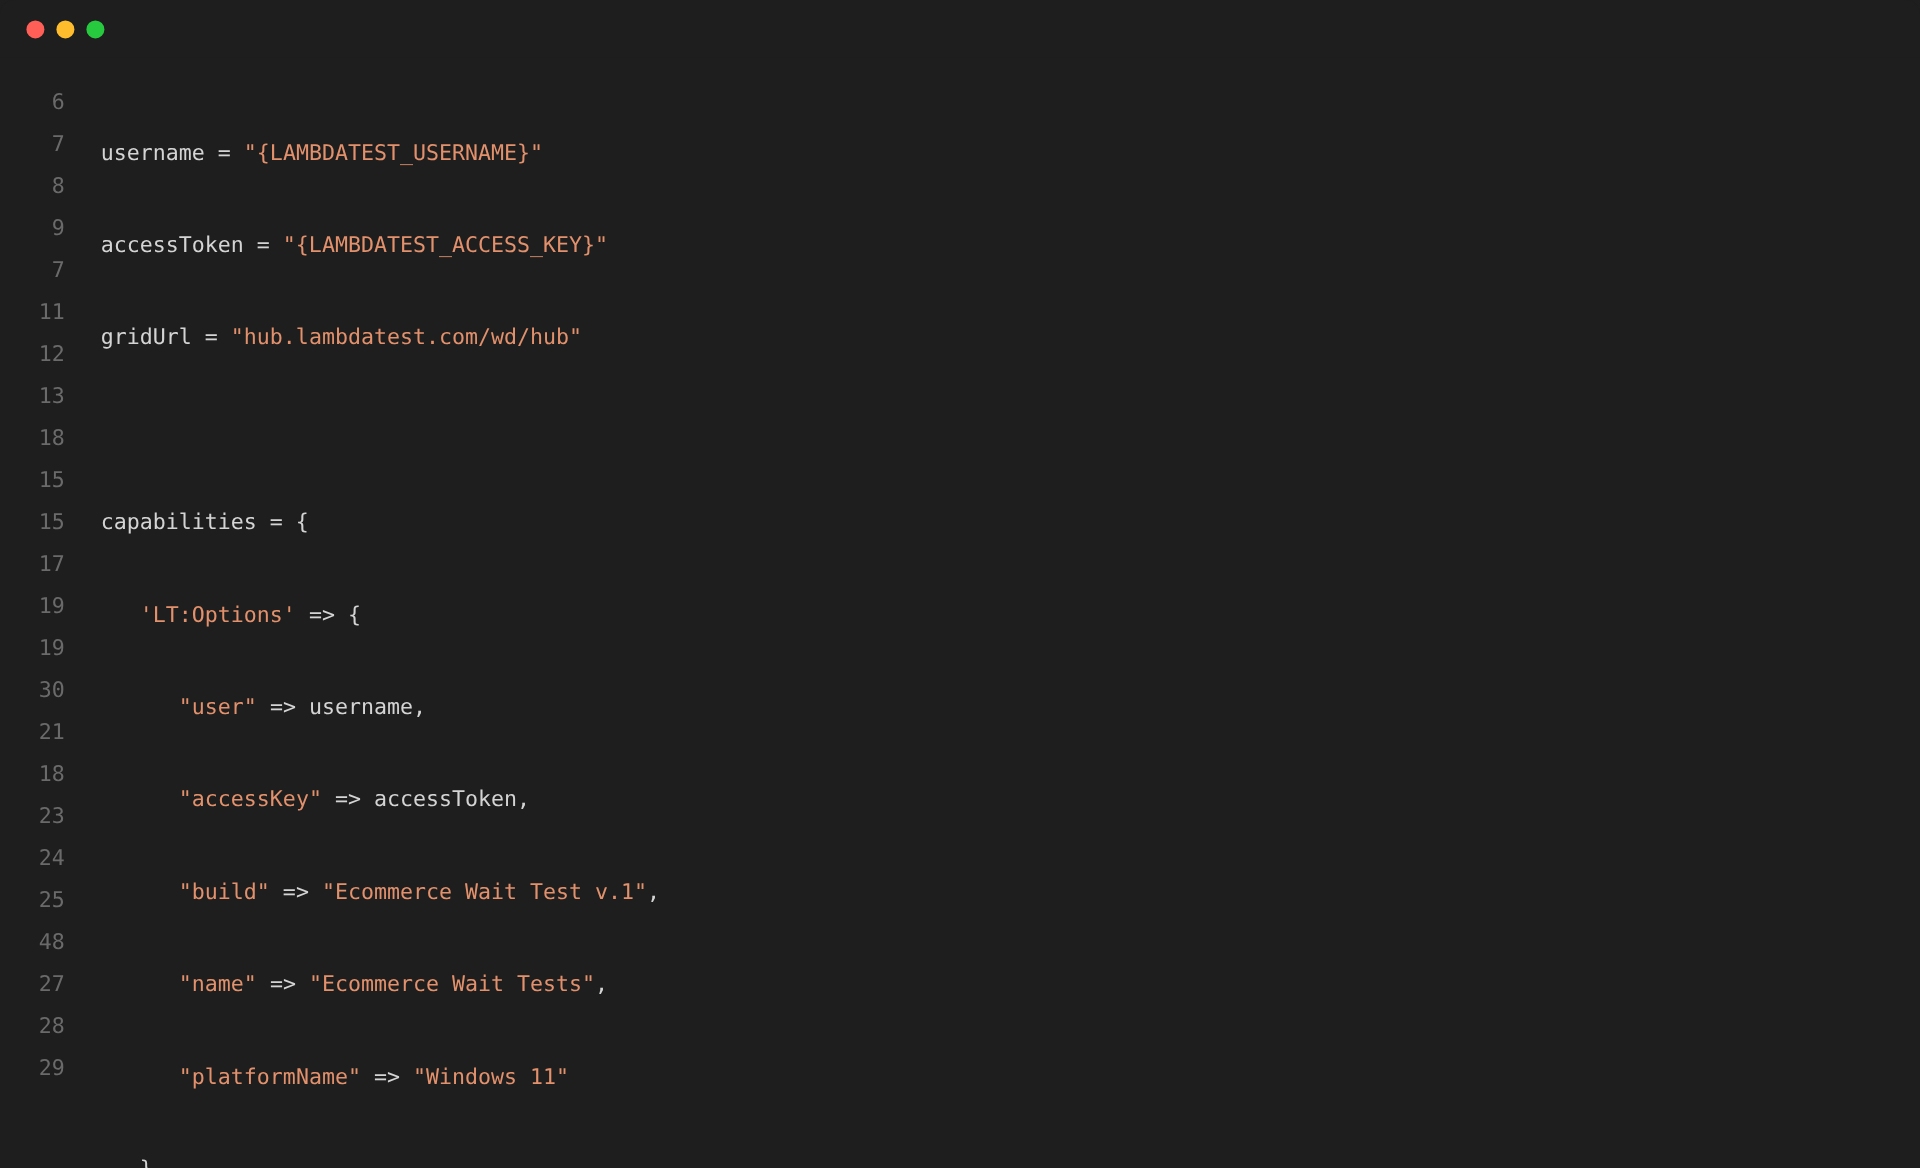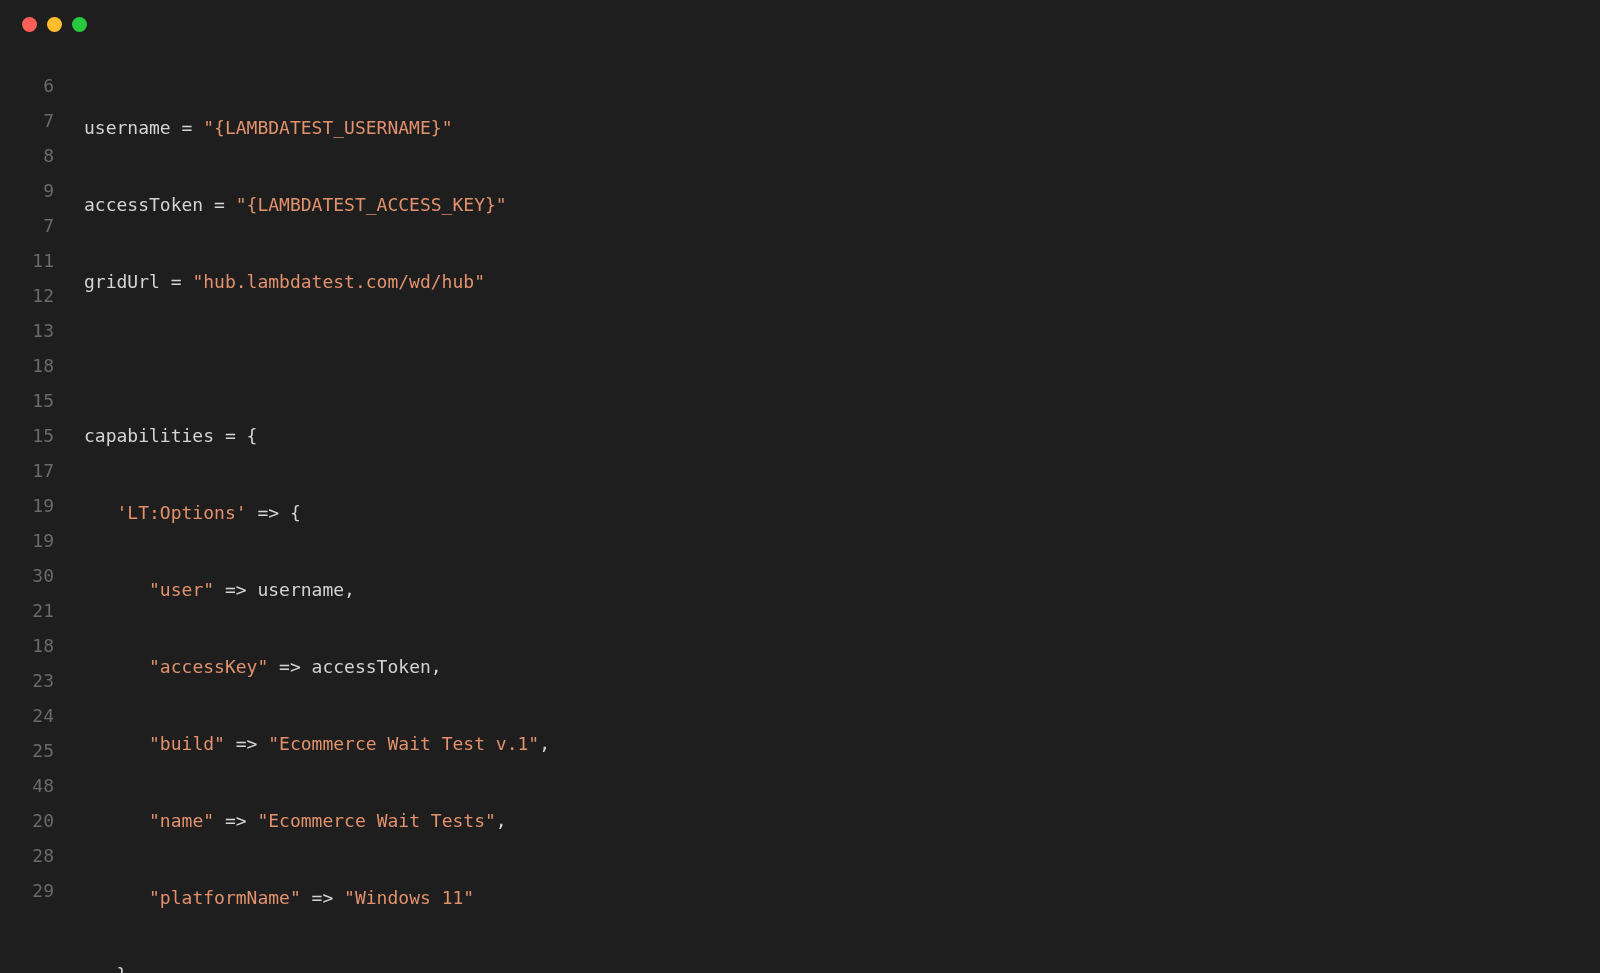--- a/index.html
+++ b/index.html
@@ -83,21 +83,21 @@
       <div class="line">17</div>
       <div class="line">19</div>
       <div class="line">19</div>
       <div class="line">30</div>
       <div class="line">21</div>
       <div class="line">18</div>
       <div class="line">23</div>
       <div class="line">24</div>
       <div class="line">25</div>
       <div class="line">48</div>
-      <div class="line">20</div>
+      <div class="line">27</div>
       <div class="line">28</div>
       <div class="line">29</div>
     </div>
     <div class="code">
       <div class="line"><span>username = </span><span class="tok-string">"{LAMBDATEST_USERNAME}"</span></div>
       <div class="line"><span>accessToken = </span><span class="tok-string">"{LAMBDATEST_ACCESS_KEY}"</span></div>
       <div class="line"><span>gridUrl = </span><span class="tok-string">"hub.lambdatest.com/wd/hub"</span></div>
       <div class="line"><span></span></div>
       <div class="line"><span>capabilities = {</span></div>
       <div class="line"><span>   </span><span class="tok-string">'LT:Options'</span><span> =&gt; {</span></div>

